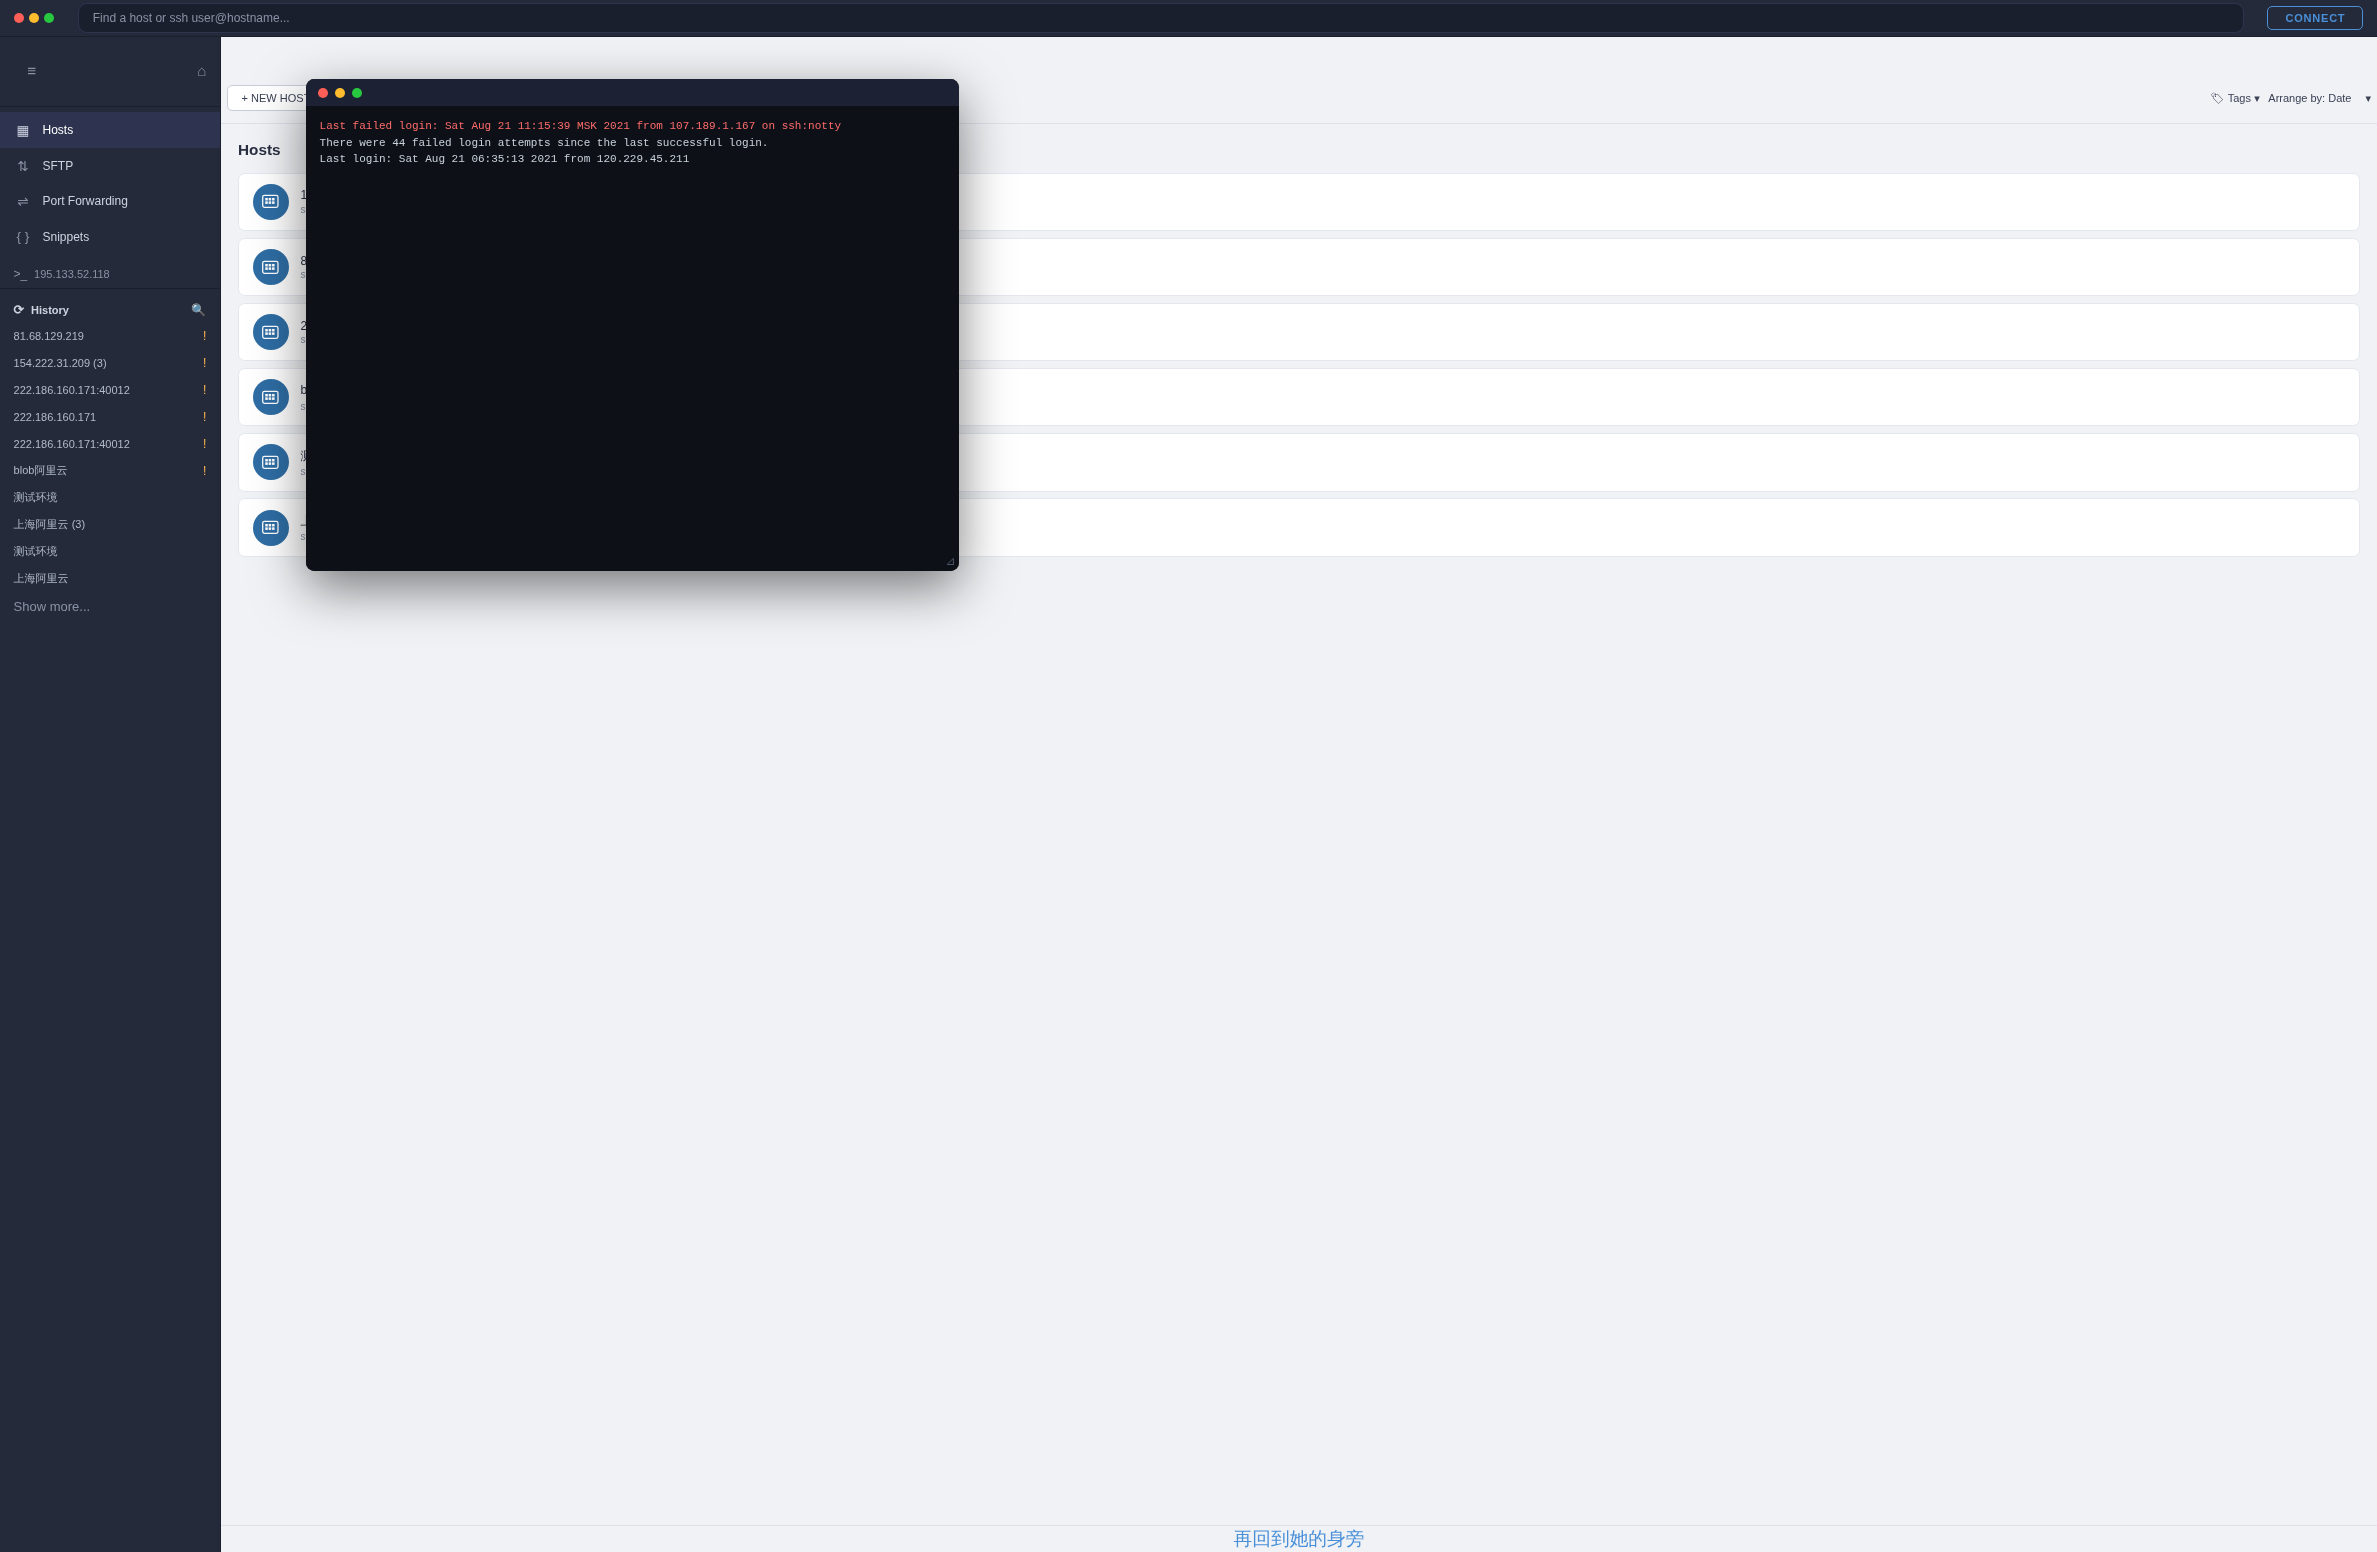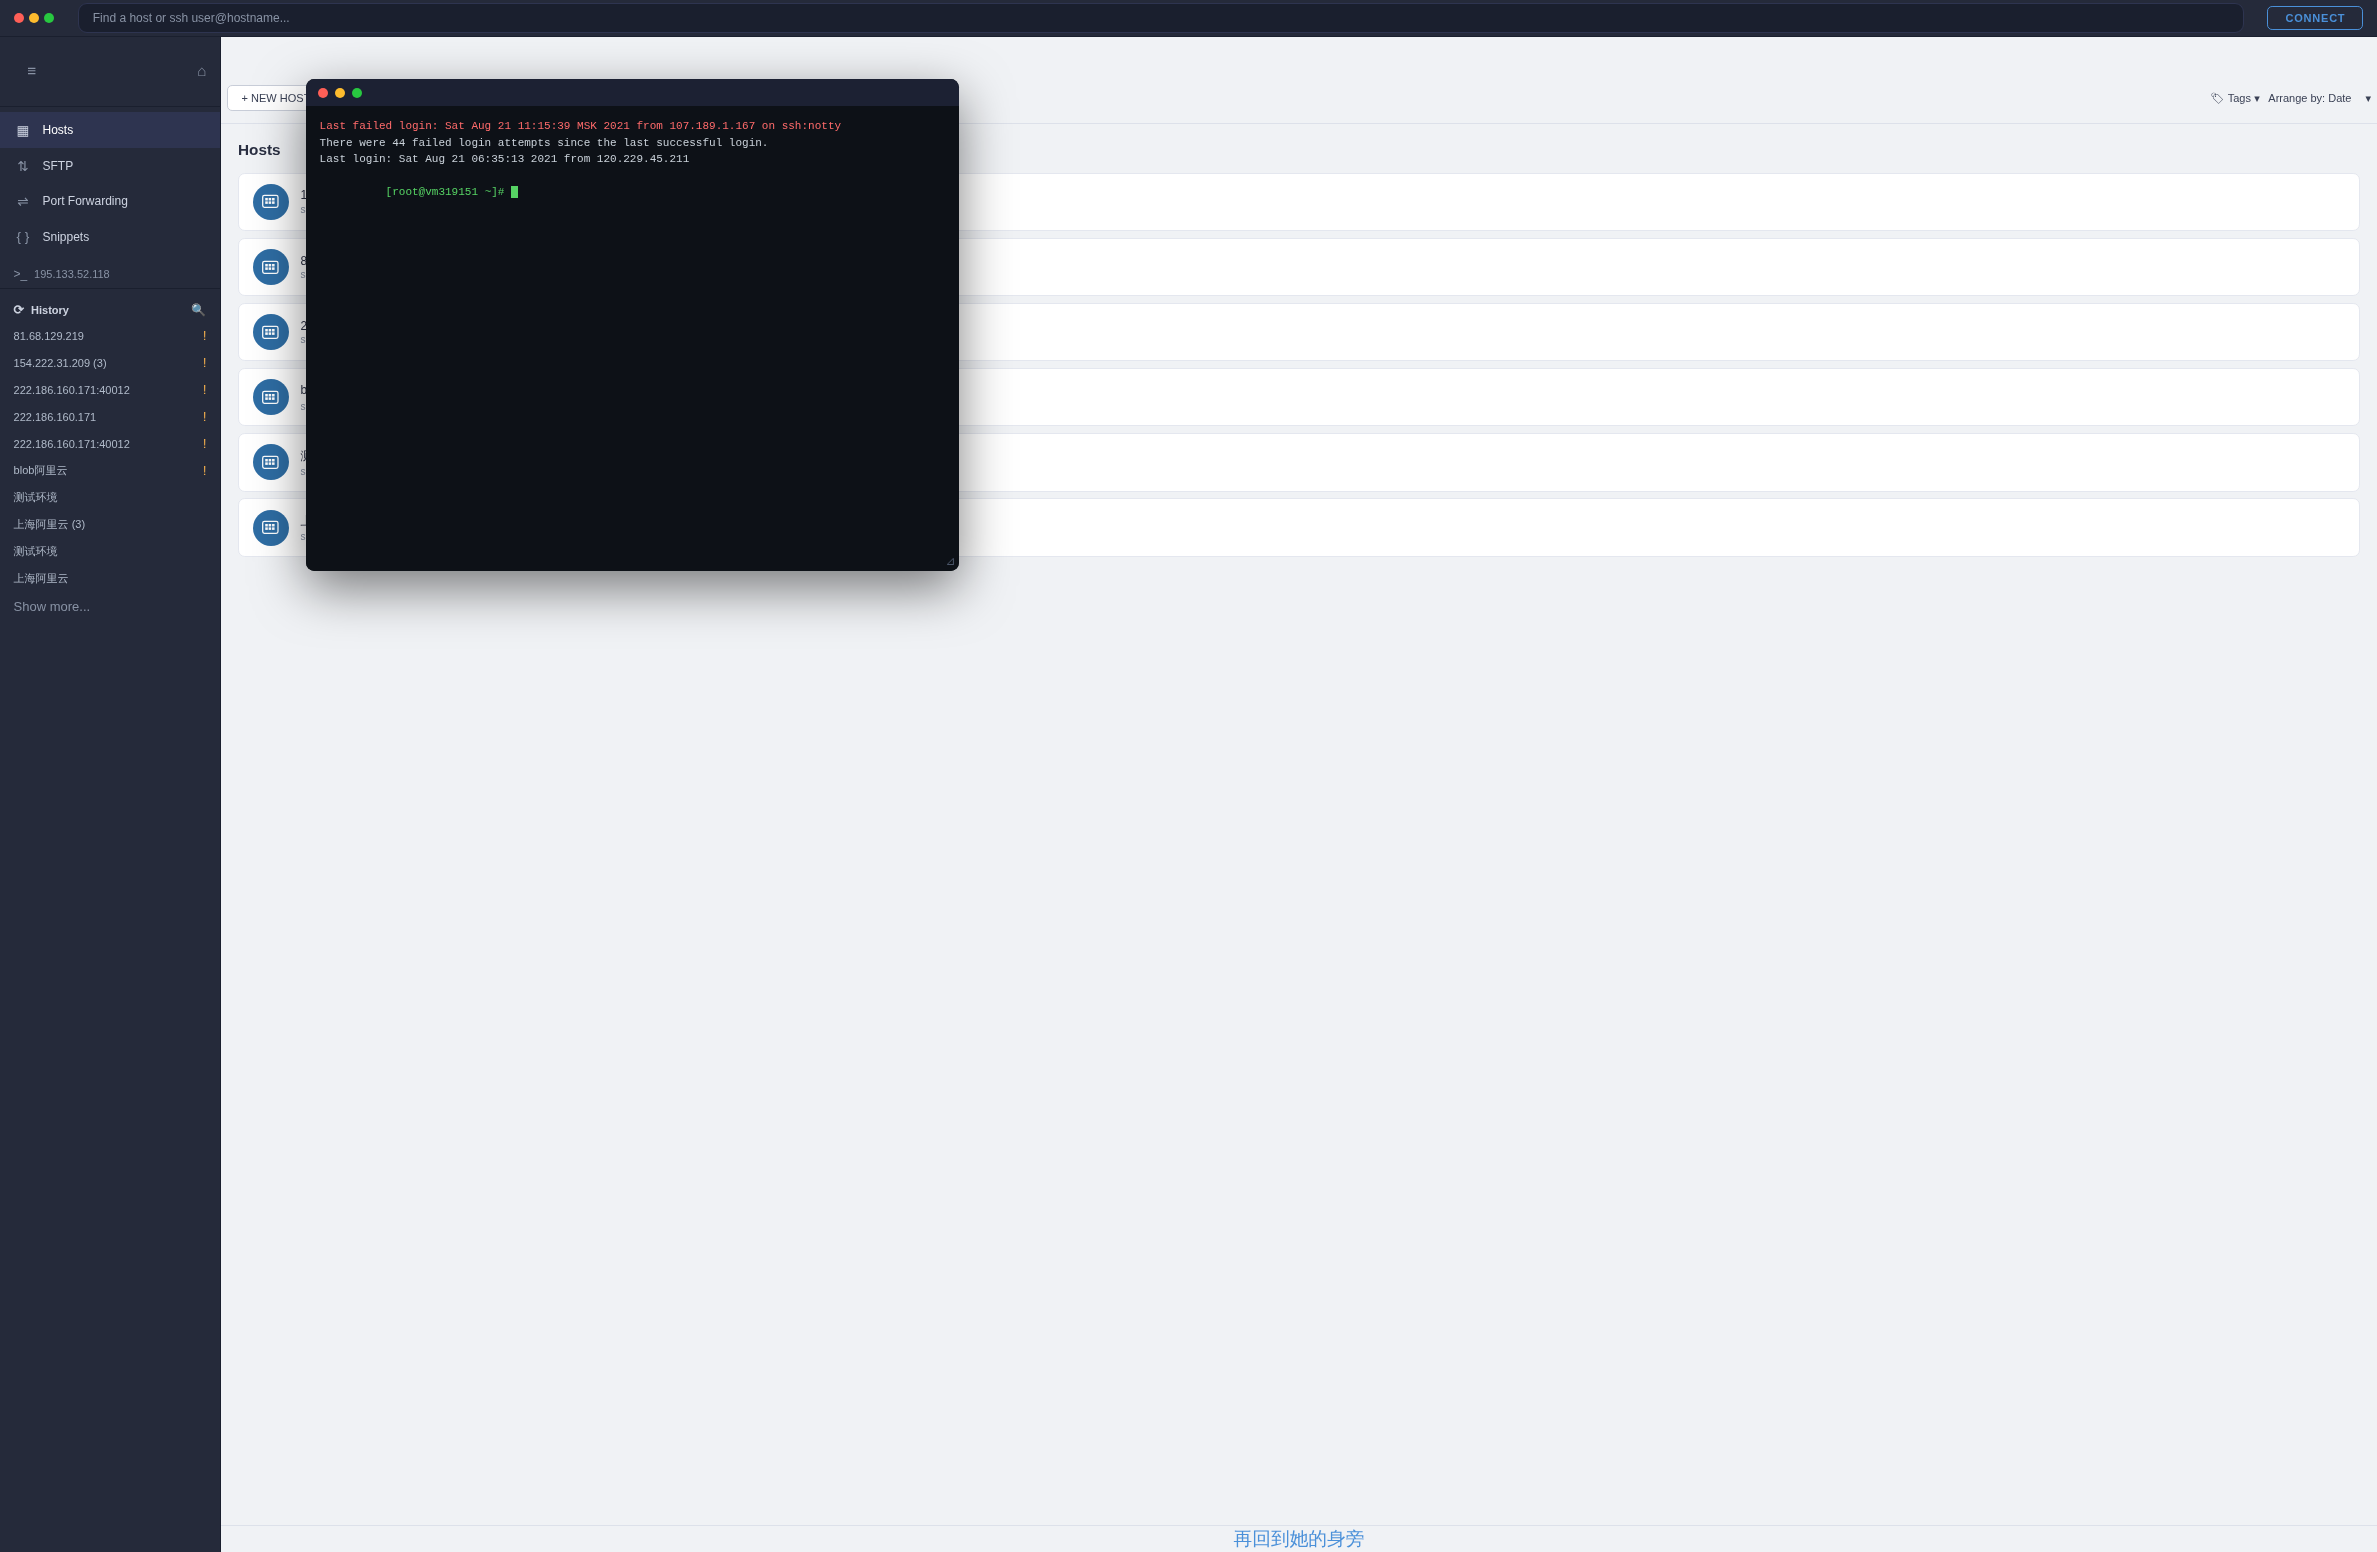--- a/index.html
+++ b/index.html
@@ -568,23 +568,20 @@
     <div class="terminal-overlay">
       <div class="terminal-titlebar">
         <div class="dot dot-red"></div>
         <div class="dot dot-yellow"></div>
         <div class="dot dot-green"></div>
       </div>
       <div class="terminal-body">
         <div class="terminal-line term-red">Last failed login: Sat Aug 21 11:15:39 MSK 2021 from 107.189.1.167 on ssh:notty</div>
         <div class="terminal-line term-white">There were 44 failed login attempts since the last successful login.</div>
         <div class="terminal-line term-white">Last login: Sat Aug 21 06:35:13 2021 from 120.229.45.211</div>
-        <div class="terminal-line">
-          <span class="term-green">[root@vm319151 ~]# </span><span style="background:#56d364; display:inline-block; width:6.8px; height:12px; vertical-align:middle;"></span>
-        </div>
       </div>
       <div class="terminal-resize">⊿</div>
     </div>
 
     <div class="subtitle-bar">
       <span>再回到她的身旁</span>
     </div>
 
   </div>
 </div>

